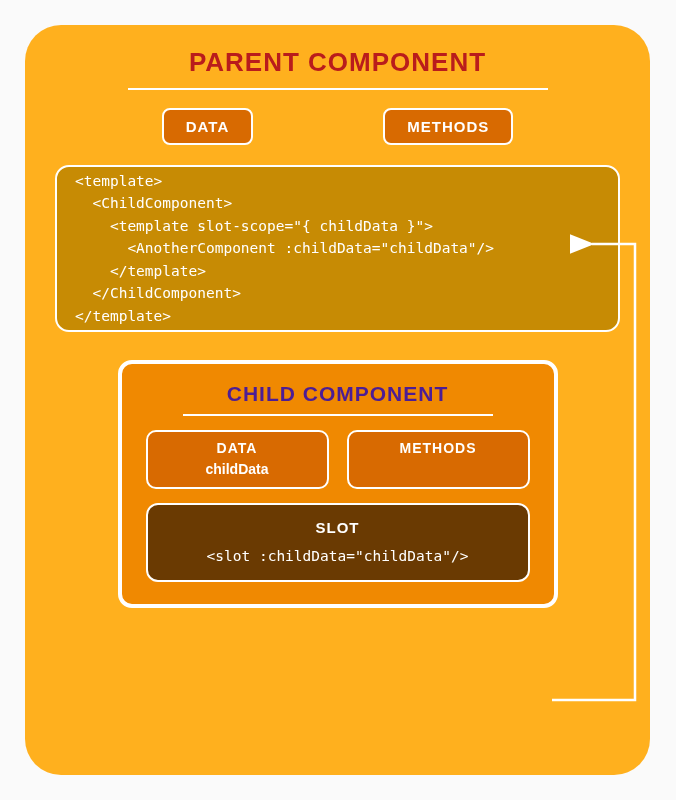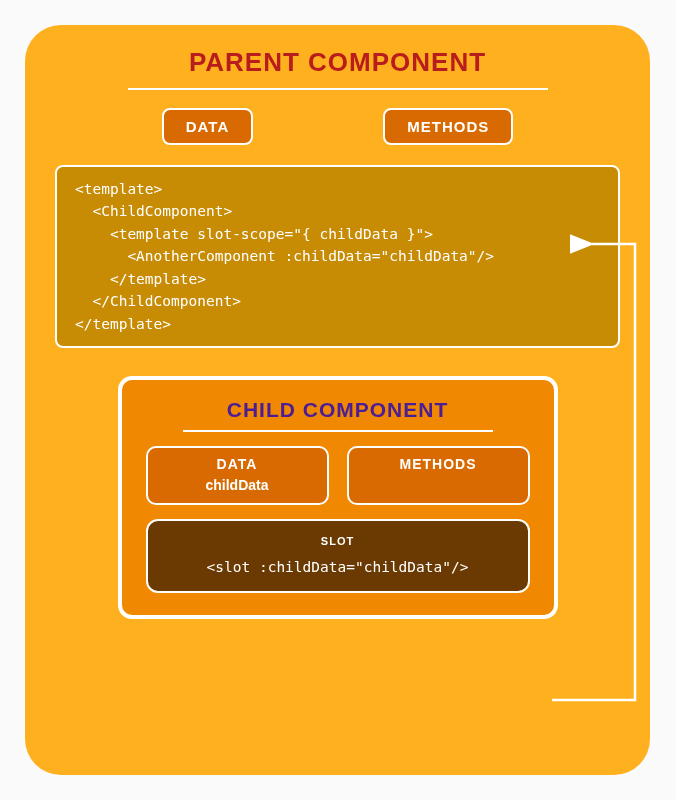--- a/index.html
+++ b/index.html
@@ -48,22 +48,22 @@
     font-weight: 800;
     font-size: 15px;
     letter-spacing: 1px;
     padding: 8px 22px;
     border-radius: 8px;
     border: 2px solid #fff;
   }
   .code-block {
     background: #c78b04;
     border: 2px solid #fff;
-    border-radius: 8px;
-    padding: 11px 18px;
+    border-radius: 14px;
+    padding: 3px 18px;
     font-family: "Menlo", "Consolas", monospace;
     font-size: 14.5px;
     line-height: 1.55;
     color: #fff;
     white-space: pre;
     overflow: hidden;
   }
   .child-wrap {
     margin-top: 28px;
     display: flex;
@@ -119,21 +119,21 @@
   .slot-box {
     background: #6a3a02;
     border: 2px solid #fff;
     border-radius: 12px;
     text-align: center;
     padding: 14px 10px 16px 10px;
     color: #fff;
   }
   .slot-label {
     font-weight: 800;
-    font-size: 11px;
+    font-size: 15px;
     letter-spacing: 1px;
     margin-bottom: 12px;
   }
   .slot-code {
     font-family: "Menlo","Consolas",monospace;
     font-size: 14.5px;
   }
   svg.arrow {
     position: absolute;
     top: 0; left: 0;

